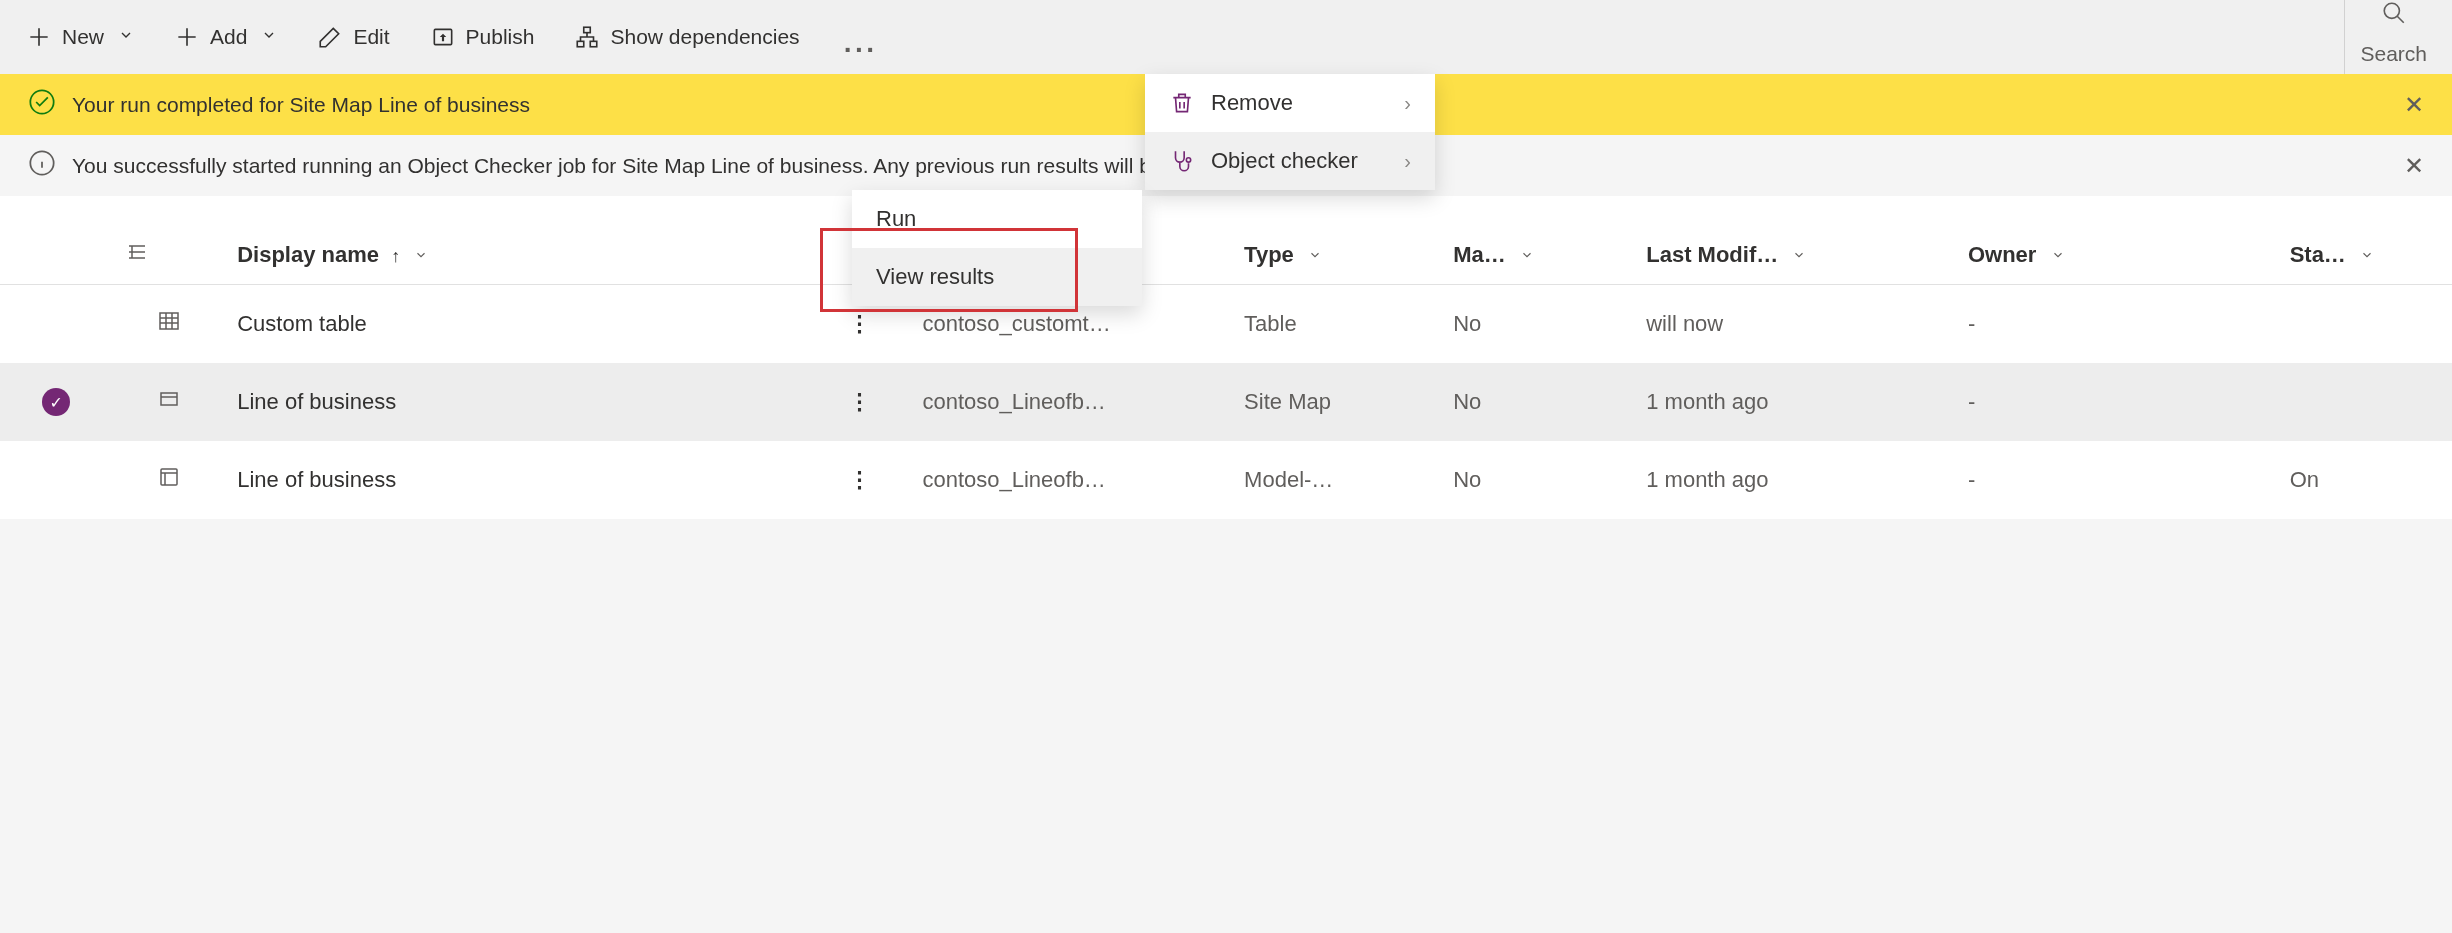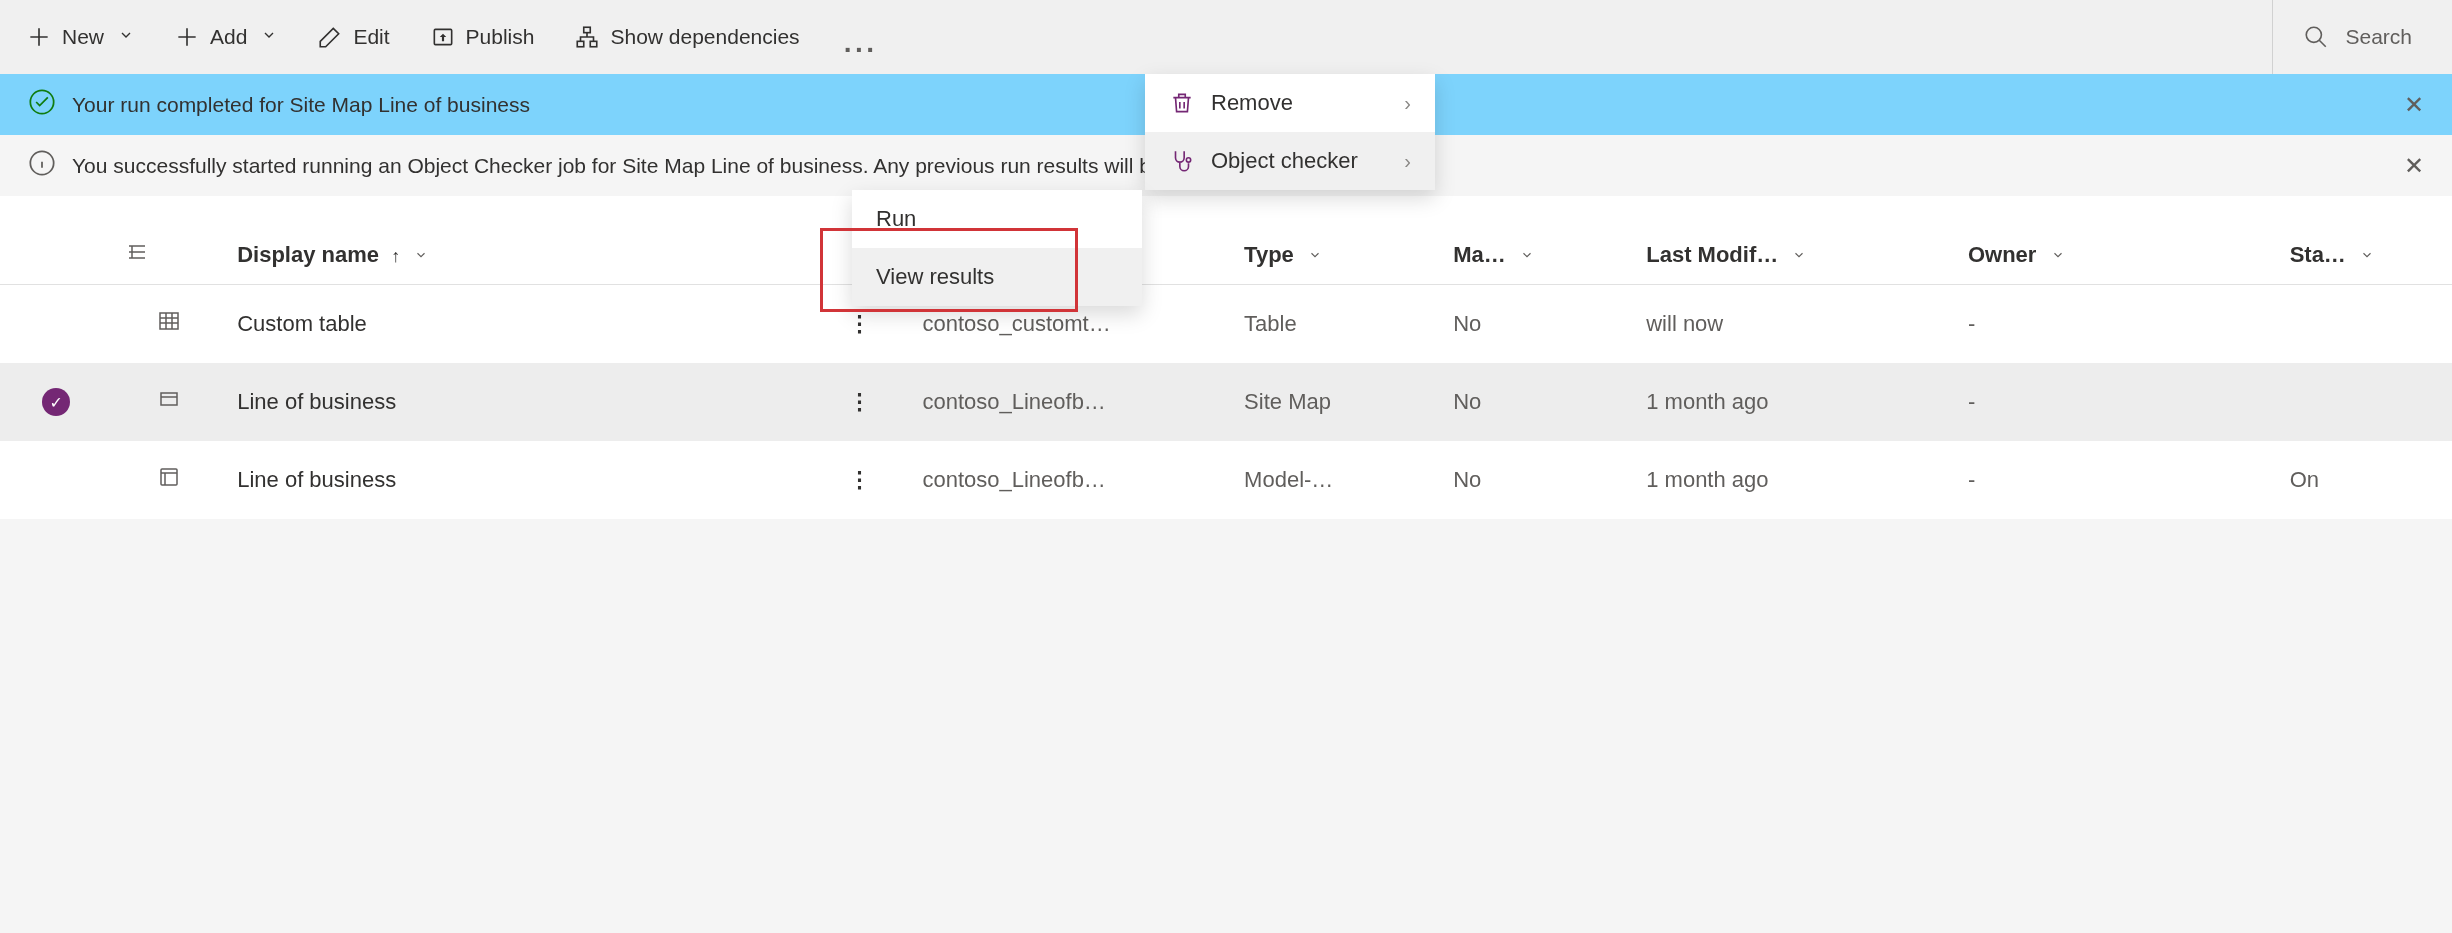--- a/index.html
+++ b/index.html
@@ -26,44 +26,45 @@
       cursor: pointer;
       color: #323130;
       height: 100%;
     }
     .toolbar-icon { width: 26px; height: 26px; display: inline-flex; align-items: center; justify-content: center; }
     .chevron-down { font-size: 16px; margin-left: 4px; }
     .search-area {
       margin-left: auto;
       display: flex;
       align-items: center;
-      padding: 0 30px;
+      padding: 0 15px;
       gap: 16px;
       color: #605e5c;
       border-left: 1px solid #d1d1d1;
       height: 100%;
+      flex-direction: column;
     }
     .overflow-btn {
       padding: 8px 20px;
       font-size: 28px;
       font-weight: bold;
       letter-spacing: 2px;
       cursor: pointer;
       color: #605e5c;
     }
     .notification {
       display: flex;
       align-items: center;
       padding: 14px 28px;
       font-size: 21px;
       gap: 16px;
       position: relative;
     }
     .notification.success {
-      background: #7dd3fc;
+      background: #fde047;
       color: #323130;
     }
     .notification.info {
       background: #f5f5f5;
     }
     .close-btn {
       position: absolute;
       right: 28px;
       font-size: 24px;
       cursor: pointer;

